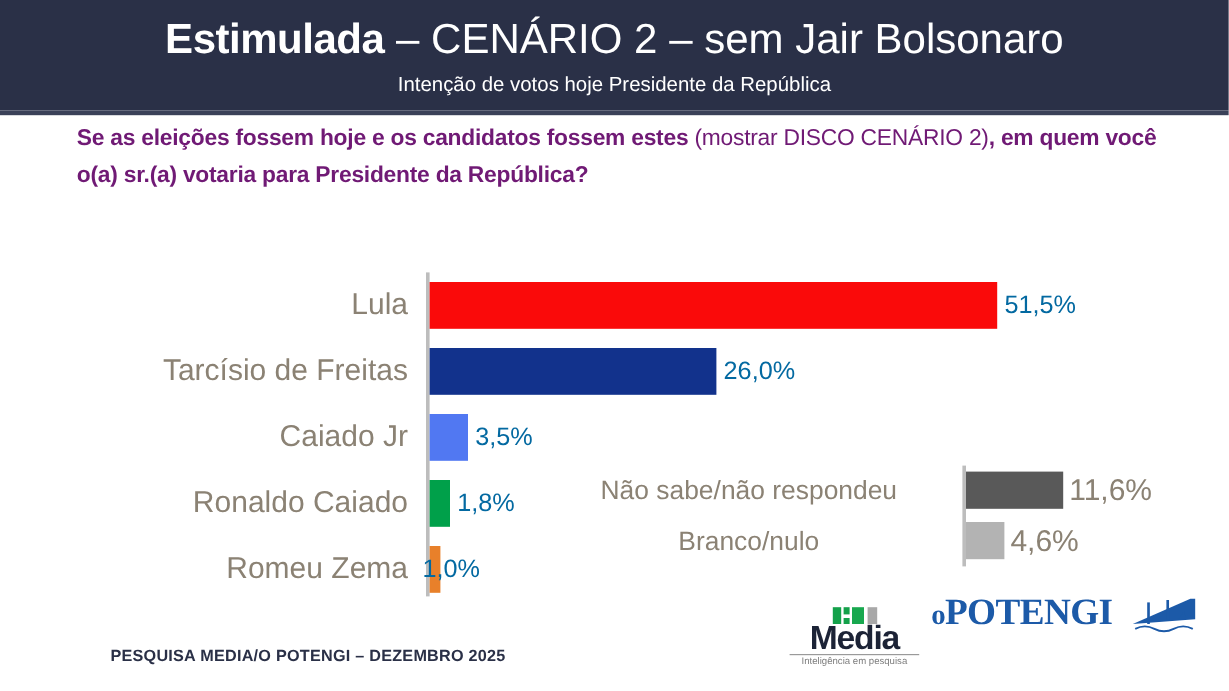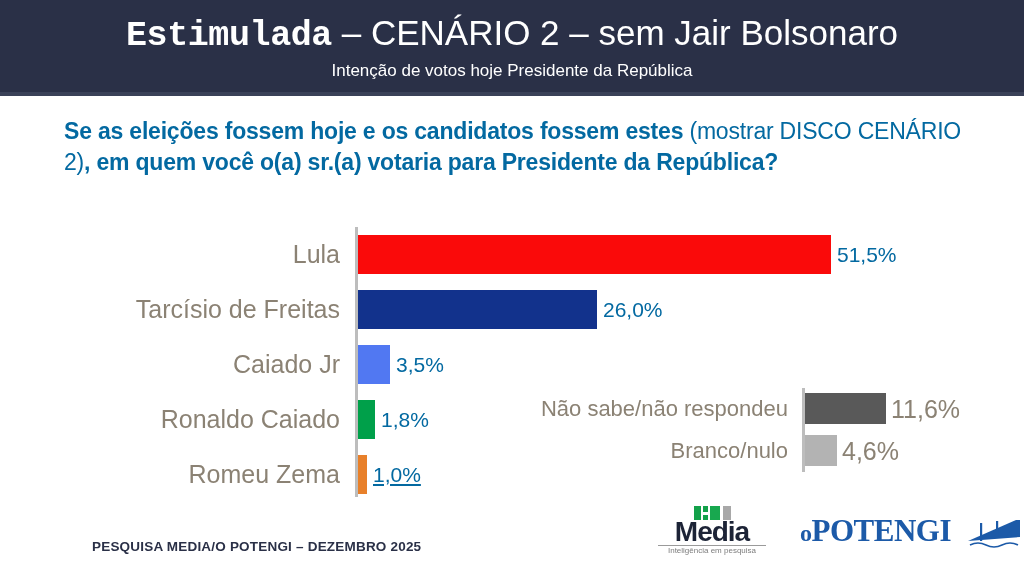--- a/index.html
+++ b/index.html
@@ -37,45 +37,44 @@
     width: 1024px;
     text-align: center;
     color: #ffffff;
     font-size: 35px;
     line-height: 40px;
     white-space: nowrap;
   }
   #header-title .bold {
     font-weight: bold;
     letter-spacing: -0.4px;
-    font-family: Liberation Mono, monospace;
   }
   #header-title .light {
     font-weight: 300;
     letter-spacing: 0px;
   }
   #header-subtitle {
     position: absolute;
     left: 0; top: 60px;
     width: 1024px;
     text-align: center;
     color: #ffffff;
     font-size: 17px;
     line-height: 22px;
     font-weight: normal;
     white-space: nowrap;
   }
 
   
   #question {
     position: absolute;
-    left: 64px; top: 116px;
+    left: 64px; top: 100px;
     width: 910px;
-    color: #0369a1;
-    font-size: 23px;
+    color: #701a75;
+    font-size: 19px;
     line-height: 31px;
     letter-spacing: -0.2px;
   }
   #question .q-bold { font-weight: bold; }
   #question .q-reg  { font-weight: normal; }
 
   
   #main-chart {
     position: absolute;
     left: 0; top: 222px;
@@ -136,23 +135,23 @@
     width: 3px;
   }
   .sec-row {
     position: absolute;
     left: 0;
     width: 1024px;
     height: 42px;
   }
   .sec-label {
     position: absolute;
-    left: 420px;
+    left: 440px;
     width: 368px;
-    text-align: right;
+    text-align: center;
     color: #8b8274;
     font-size: 22px;
     line-height: 42px;
     white-space: nowrap;
   }
   .sec-rect {
     position: absolute;
     left: 805px;
     top: 5px;
     height: 31px;
@@ -218,22 +217,22 @@
   #media-rule {
     position: absolute;
     left: 2px; top: 39px;
     width: 108px; height: 1px;
     background: #9a9a9a;
   }
 
   
   #potengi-logo {
     position: absolute;
-    left: 776px; top: 512px;
-    width: 222px; height: 42px; margin-left: 24px;
+    left: 776px; top: 491px;
+    width: 222px; height: 42px;
   }
   #potengi-word {
     position: absolute;
     left: 0; top: 0;
     color: #1c5aa8;
     font-family: "Liberation Serif", serif;
     font-size: 31px;
     font-weight: bold;
     line-height: 38px;
     letter-spacing: -0.5px;
@@ -283,21 +282,21 @@
 
   <div class="bar-row" id="row-3" style="top: 170px;">
     <span class="bar-label">Ronaldo Caiado</span>
     <div class="bar-rect" id="rect-3" style="width: 17px; background: rgb(0, 160, 74);"></div>
     <span class="bar-value" id="val-3" style="left: 381px;">1,8%</span>
   </div>
 
   <div class="bar-row" id="row-4" style="top: 225px;">
     <span class="bar-label">Romeu Zema</span>
     <div class="bar-rect" id="rect-4" style="width: 9px; background: rgb(232, 128, 42);"></div>
-    <span class="bar-value" id="val-4" style="left: 373px; text-decoration: underline;">1,0%</span>
+    <span class="bar-value" id="val-4" style="left: 352px;">1,0%</span>
   </div>
 </div>
 
 <div id="sec-chart">
   <div class="axis-line" id="sec-axis"></div>
 
   <div class="sec-row" id="srow-0" style="top: 2px;">
     <span class="sec-label">Não sabe/não respondeu</span>
     <div class="sec-rect" id="srect-0" style="width: 81px; background: rgb(89, 89, 89);"></div>
     <span class="sec-value" id="sval-0" style="left: 891px;">11,6%</span>

